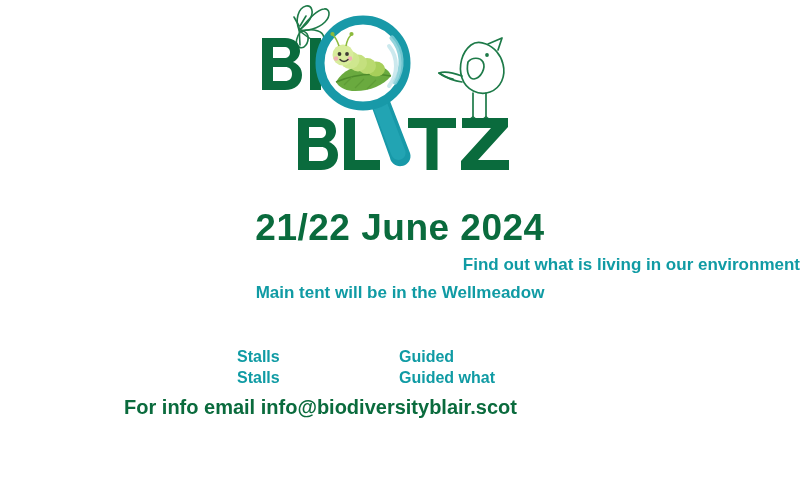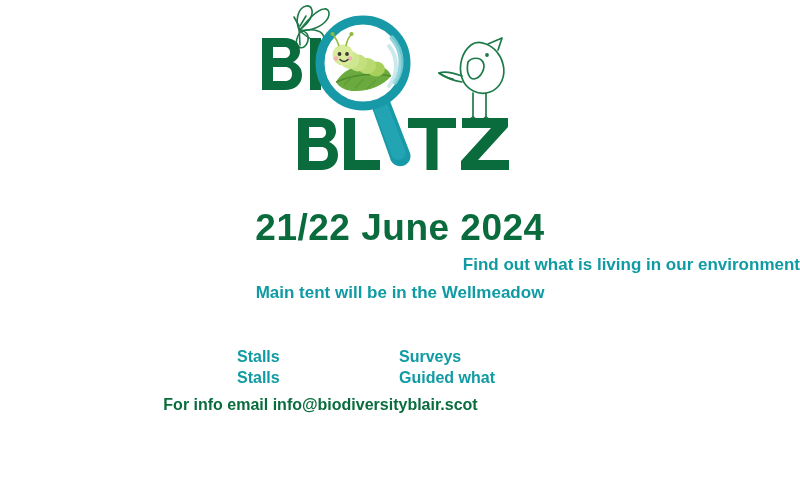--- a/index.html
+++ b/index.html
@@ -91,21 +91,21 @@
     white-space: nowrap;
   }
 
   
   .email-line {
     position: absolute;
     left: 0;
     top: 396px;
     width: 641px;
     text-align: center;
-    font-size: 16px;
+    font-size: 20px;
     font-weight: bold;
     color: #0a6b3d;
     white-space: nowrap;
   }
 
   
   .footer-logos {
     position: absolute;
     left: 0;
     top: 424px;
@@ -221,21 +221,21 @@
 
   <div class="tagline tagline-1">Find out what is living in our environment</div>
   <div class="tagline tagline-2">Main tent will be in the Wellmeadow</div>
 
   <div class="activities">
     <div class="act-col act-col-left">
       <div class="act-item">Stalls</div>
       <div class="act-item">Stalls</div>
     </div>
     <div class="act-col act-col-right">
-      <div class="act-item">Surveys</div>
+      <div class="act-item">Guided</div>
       <div class="act-item">Guided what</div>
     </div>
   </div>
 
   <div class="email-line">For info email info@biodiversityblair.scot</div>
 
   <div class="footer-logos">
 
     
     

